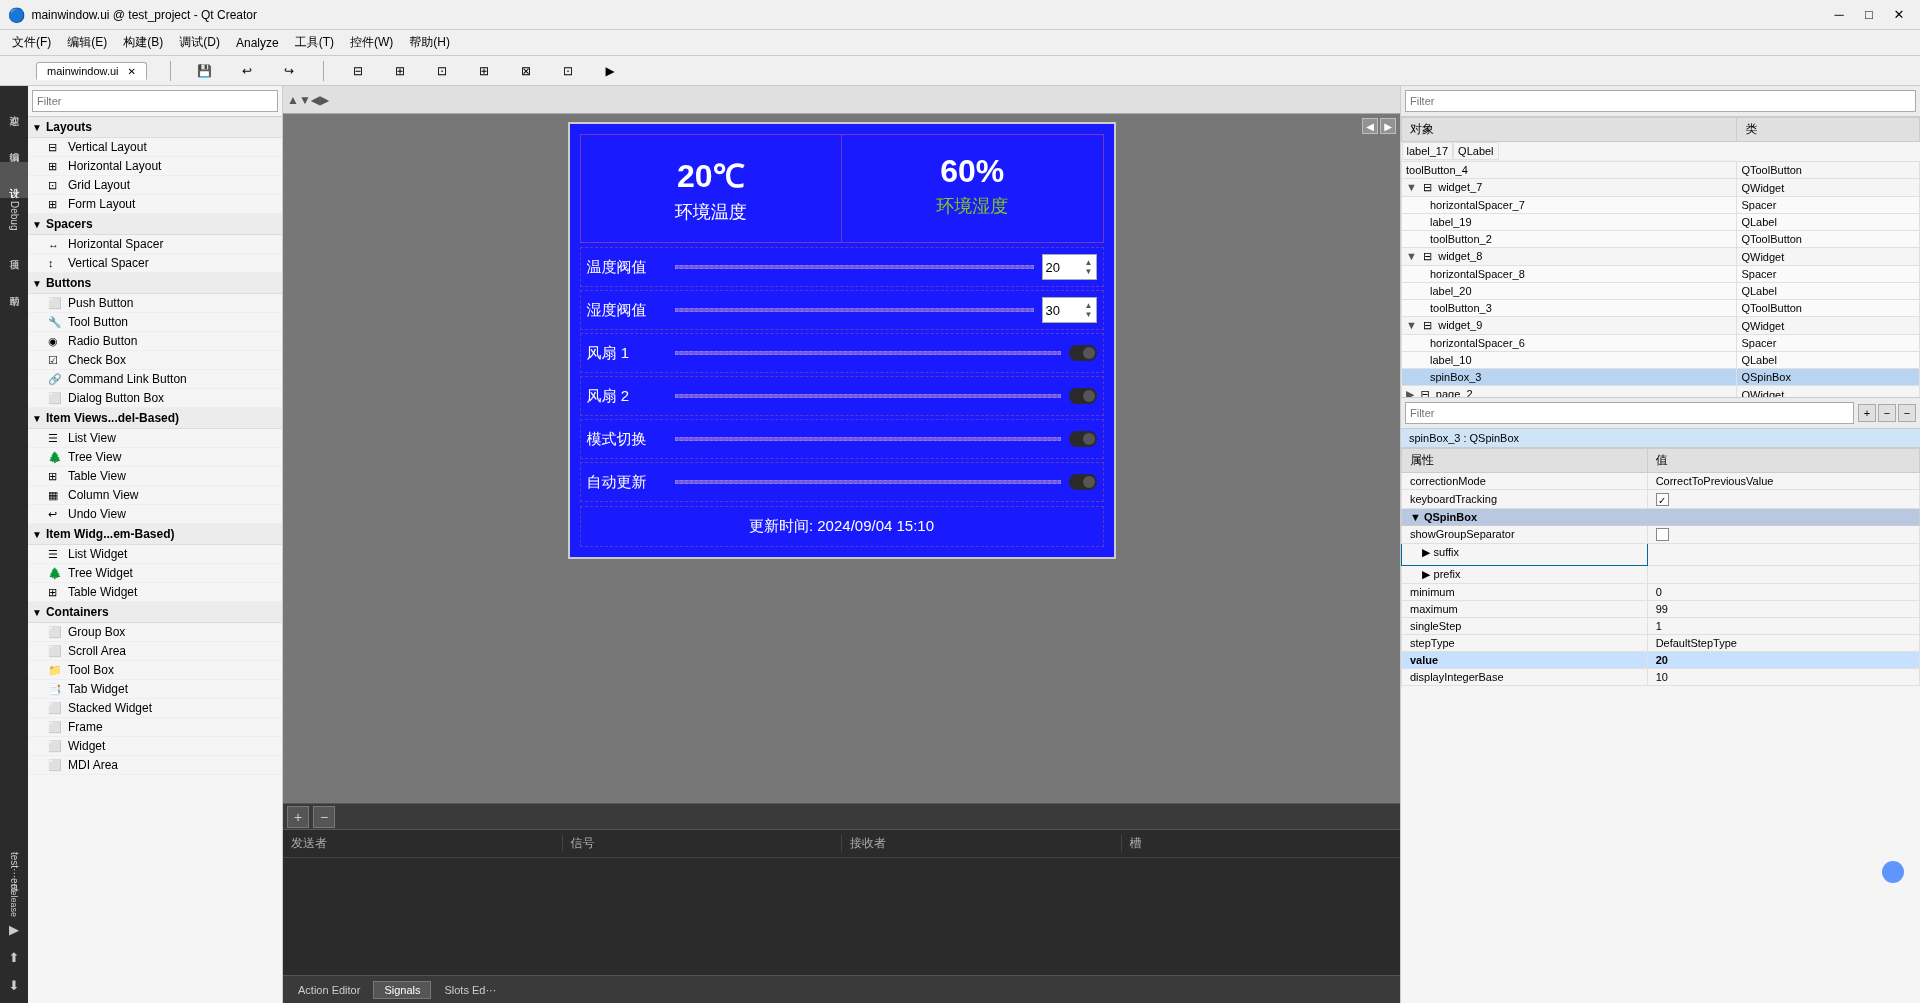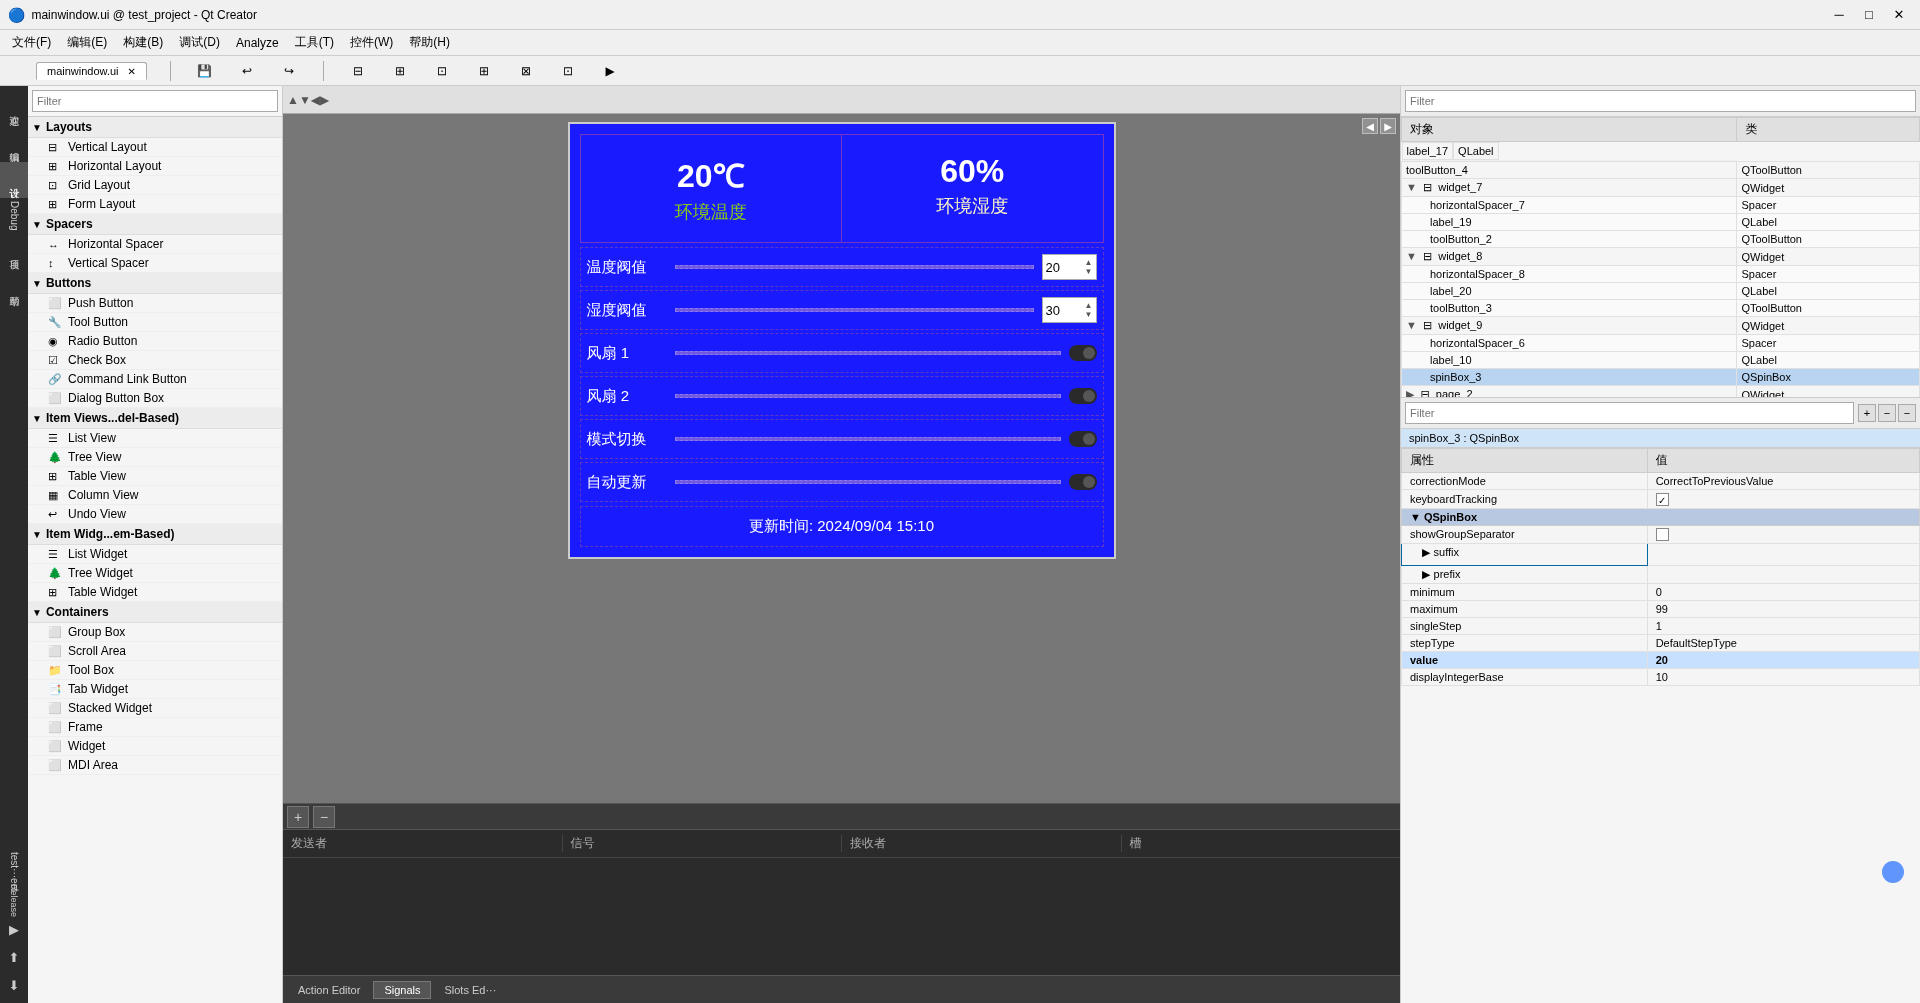--- a/index.html
+++ b/index.html
@@ -557,25 +557,25 @@
 
       <div class="scroll-arrows">
         <div class="scroll-arrow">◀</div>
         <div class="scroll-arrow">▶</div>
       </div>
       <div class="design-canvas">
 
         <div style="display:flex;border:1px solid rgba(255,100,100,0.4);margin:10px 10px 4px 10px;">
           <div style="flex:1;padding:18px 12px;text-align:center;border-right:1px solid rgba(255,100,100,0.4);">
             <div style="font-size:32px;font-weight:bold;color:white;">20℃</div>
-            <div style="font-size:18px;color:#84cc16;margin-top:4px;">环境温度</div>
+            <div style="font-size:18px;color:#ffffff;margin-top:4px;">环境温度</div>
           </div>
           <div style="flex:1;padding:18px 12px;text-align:center;">
             <div style="font-size:32px;font-weight:bold;color:white;">60%</div>
-            <div style="font-size:18px;color:#fef9c3;margin-top:4px;">环境湿度</div>
+            <div style="font-size:18px;color:#84cc16;margin-top:4px;">环境湿度</div>
           </div>
         </div>
 
         <div style="display:flex;align-items:center;margin:3px 10px;border:1px dashed rgba(200,100,100,0.4);padding:4px 6px;height:40px;">
           <div style="color:white;font-size:15px;width:80px;flex-shrink:0;">温度阀值</div>
           <div style="flex:1;height:4px;background:rgba(200,150,200,0.5);border:1px dashed rgba(200,200,255,0.3);margin:0 8px;"></div>
           <div style="display:flex;align-items:center;background:white;border:1px solid #aaa;width:55px;height:26px;padding:0 3px;font-size:13px;">
             <span>20</span>
             <span style="margin-left:auto;display:flex;flex-direction:column;font-size:8px;color:#555;">
                 <span>▲</span>

